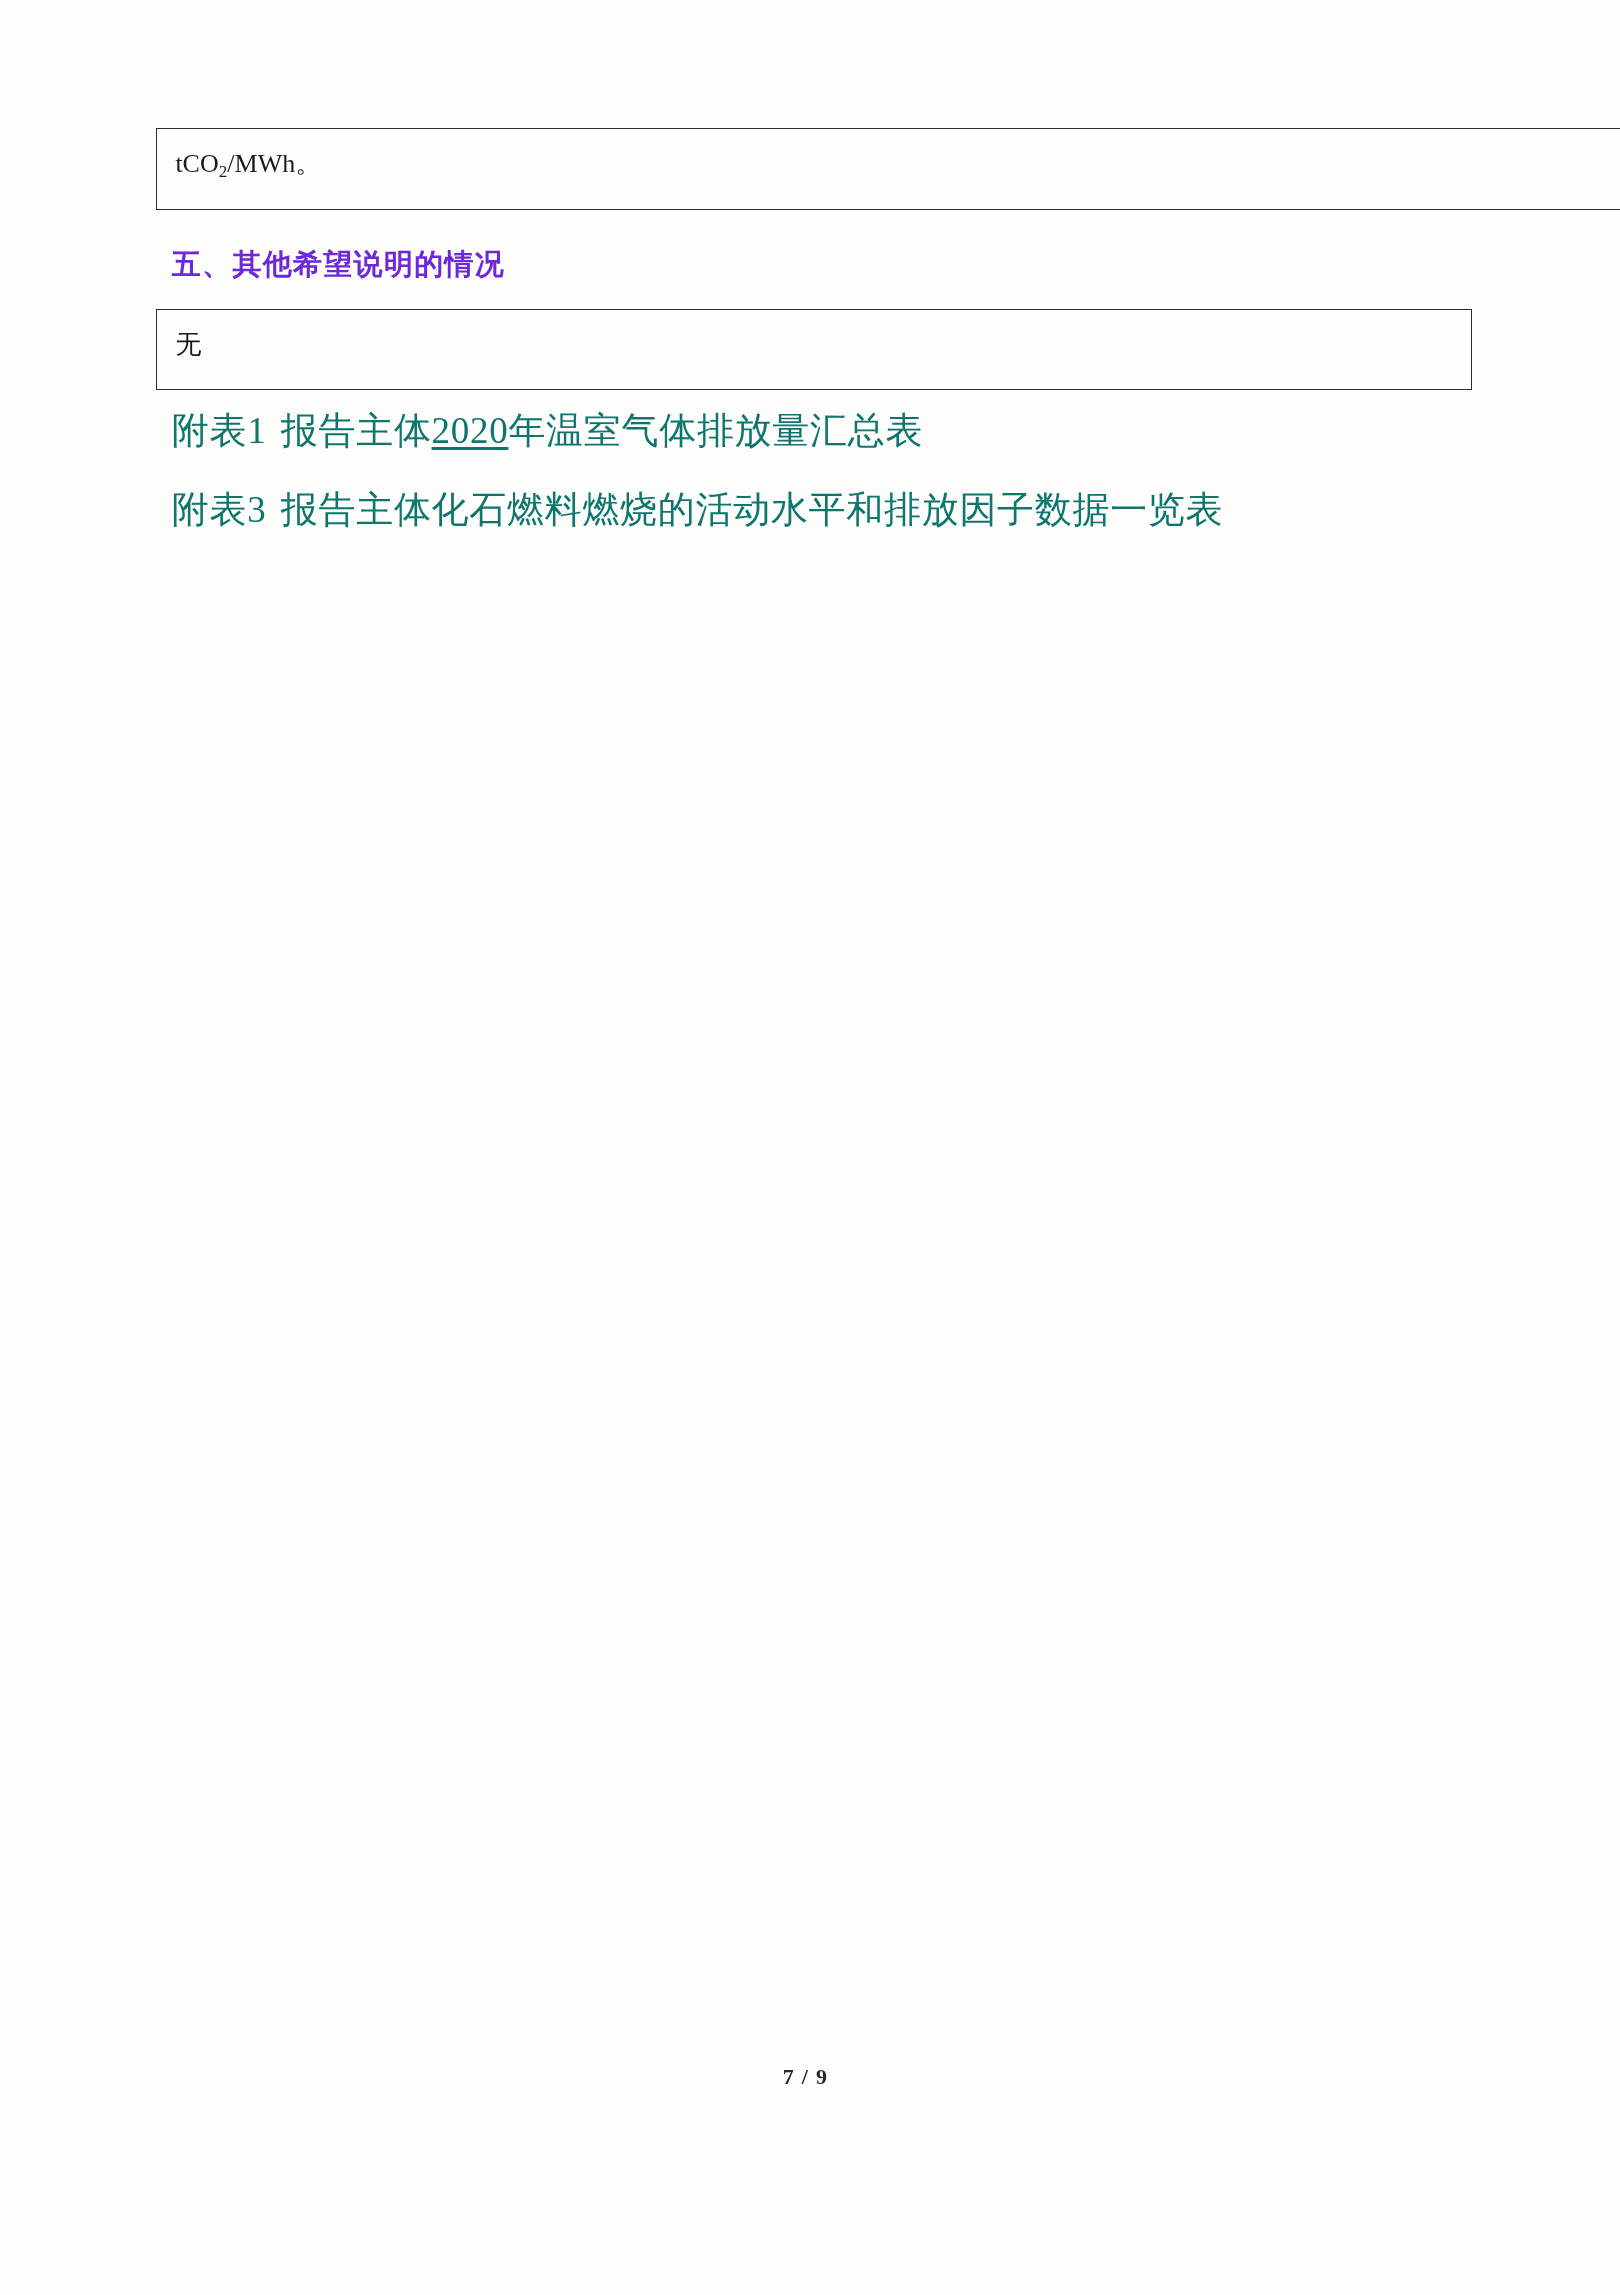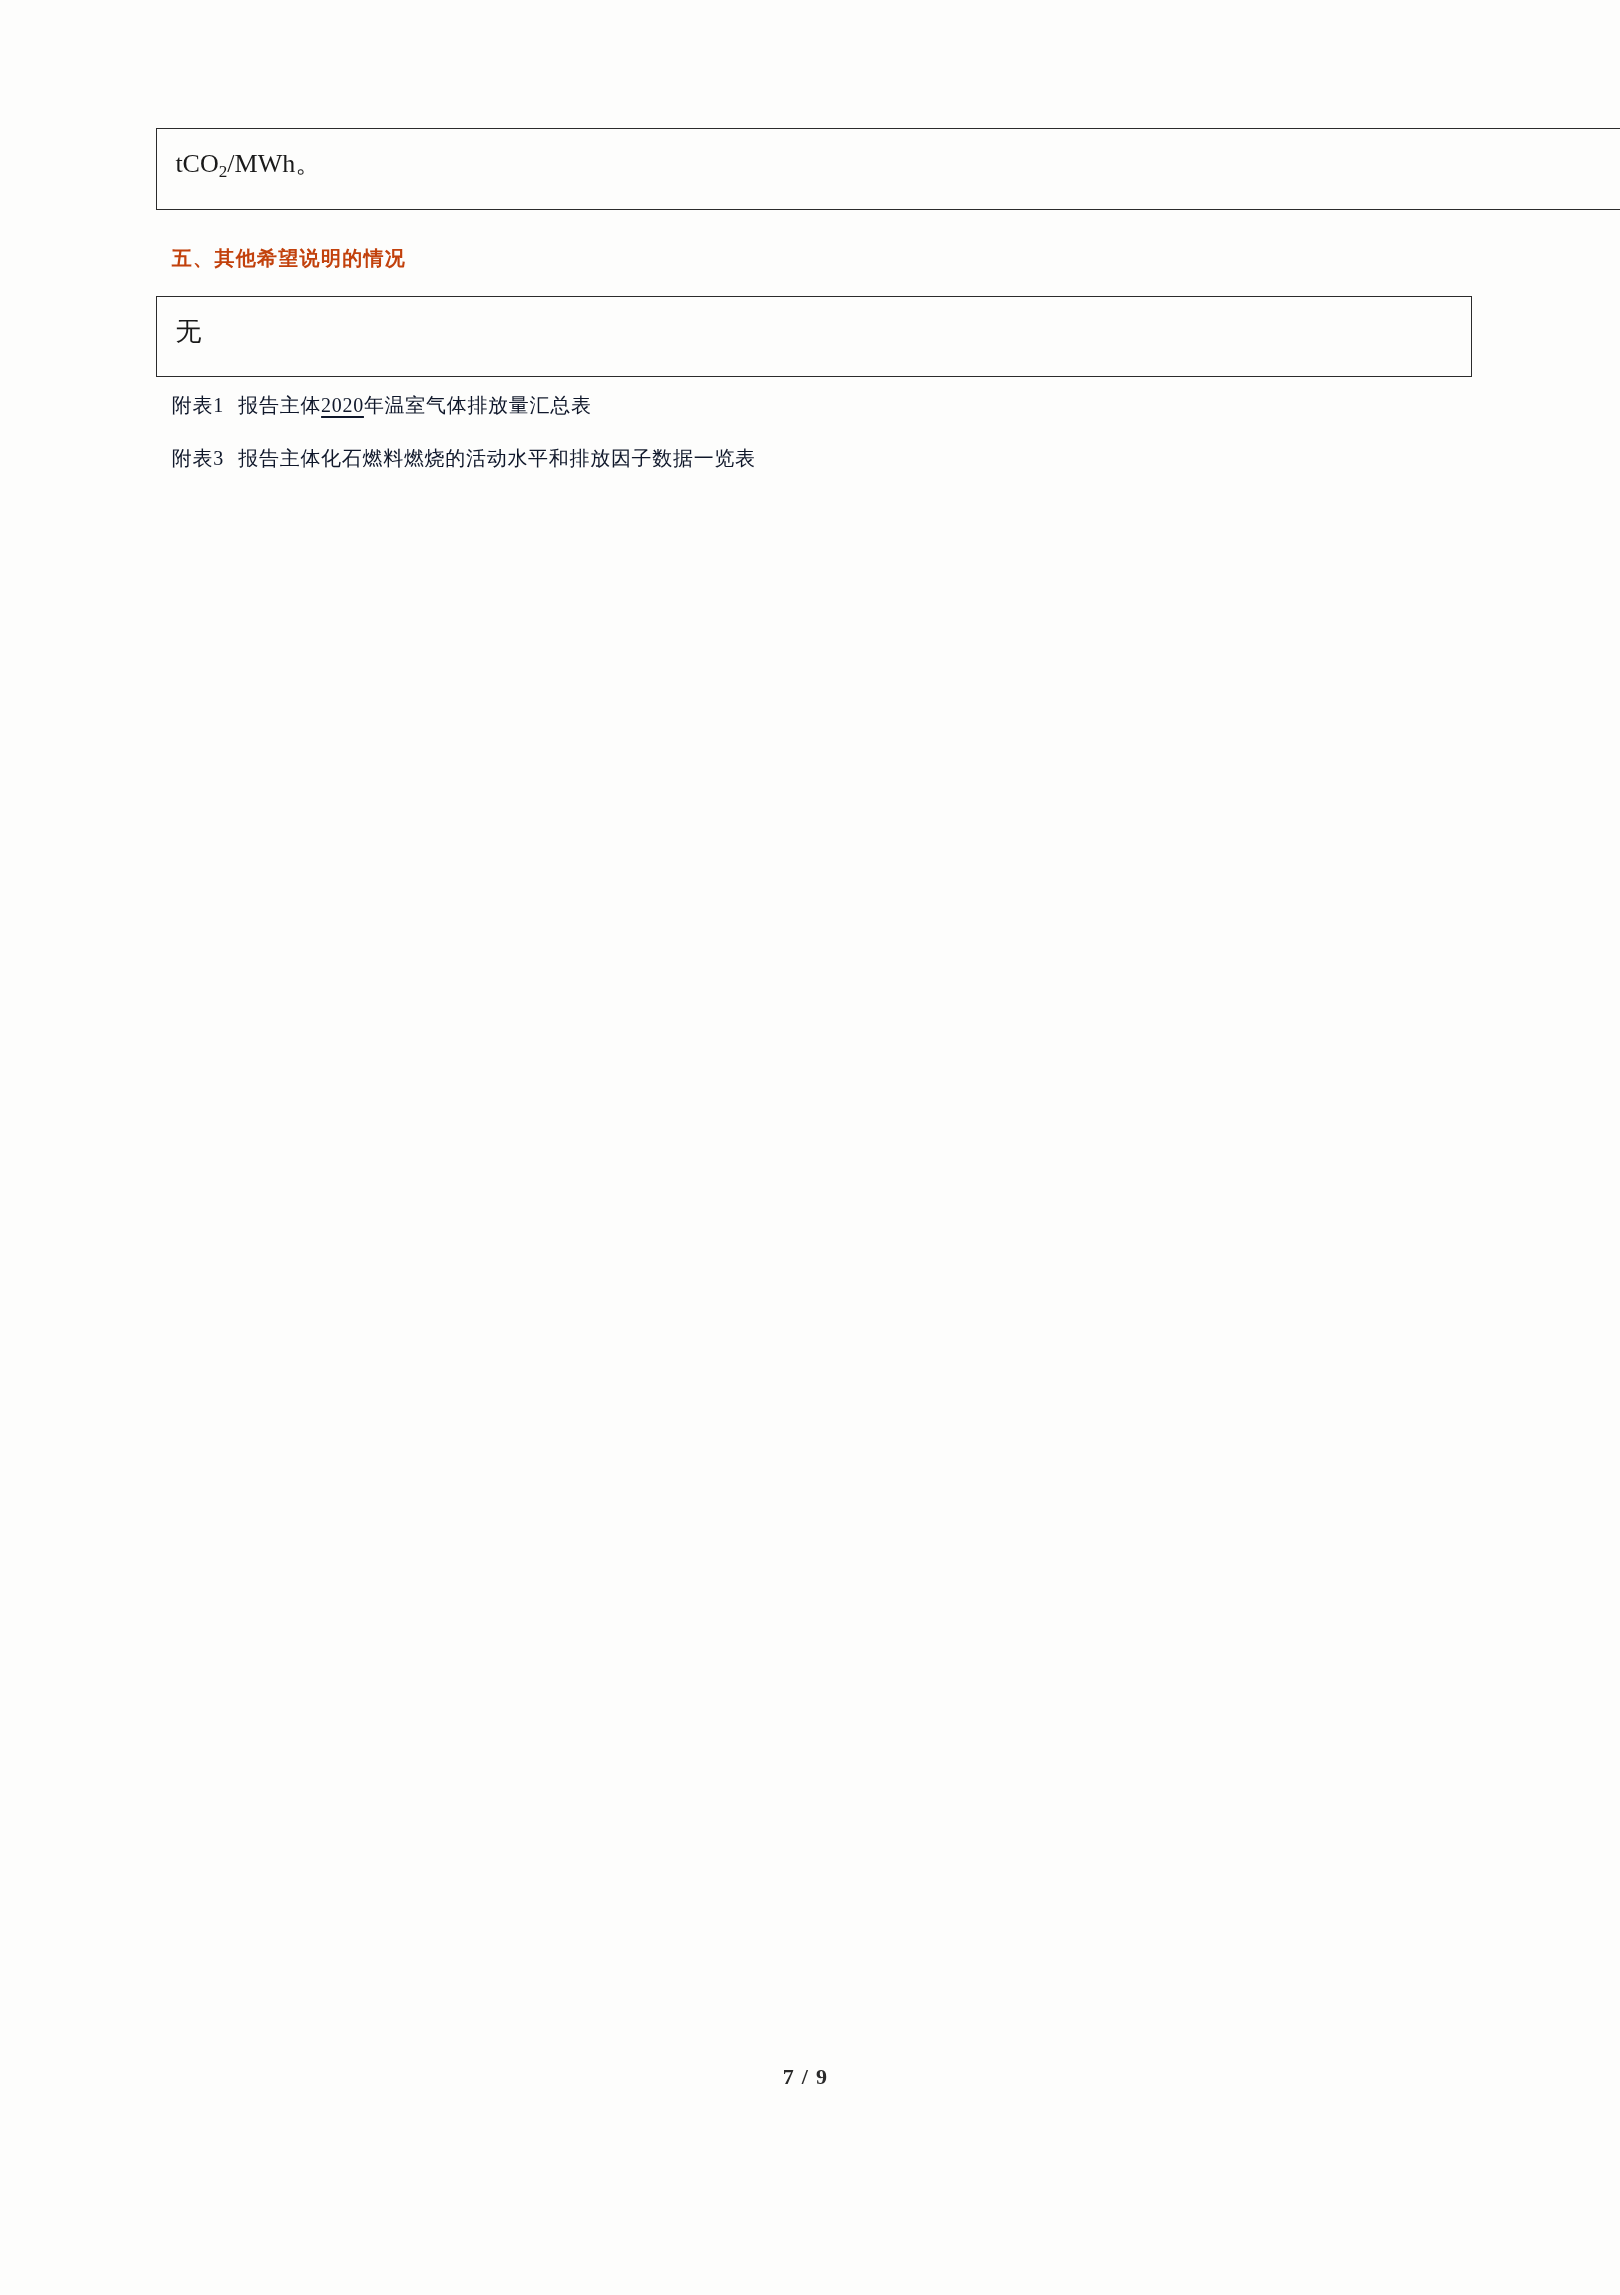--- a/index.html
+++ b/index.html
@@ -51,32 +51,32 @@
     width: 1316px;
     height: 81px;
   }
 
   .sub {
     font-size: 0.66em;
     vertical-align: -0.28em;
   }
 
   .section-heading {
-    font-size: 20px;
+    font-size: 29px;
     font-weight: bold;
     letter-spacing: 1.3px;
     margin: 35px 0 23.6px 15.8px;
-    color: #c2410c;
+    color: #6d28d9;
   }
 
   .attach-line {
-    font-size: 20px;
+    font-size: 37px;
     line-height: 1.5;
     margin: 0 0 23.6px 15.8px;
-    color: #0f172a;
+    color: #0f766e;
     letter-spacing: 0.7px;
   }
   .attach-line .lbl {
     margin-right: 14.4px;
   }
   .attach-line .underline {
     text-decoration: underline;
     text-underline-offset: 3.9px;
   }
 

